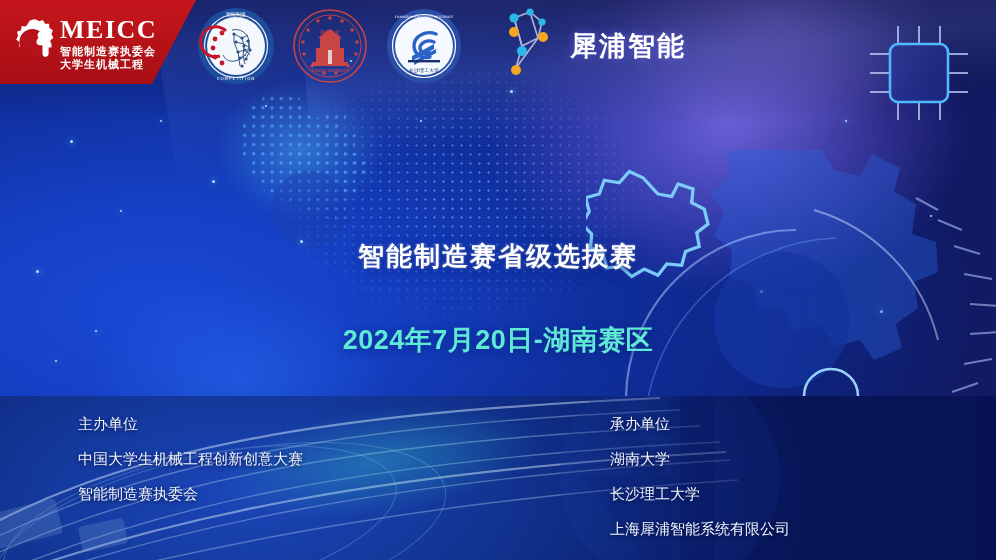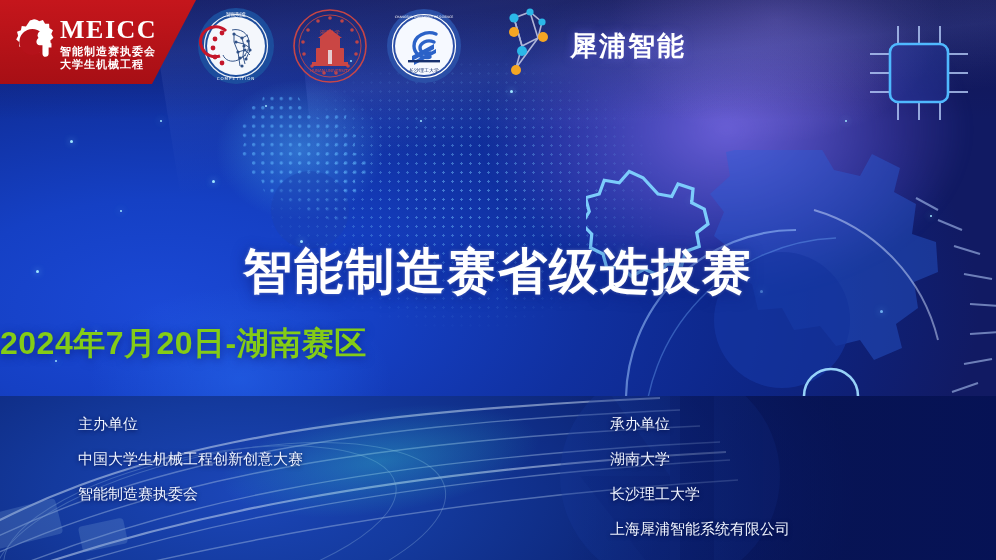--- a/index.html
+++ b/index.html
@@ -100,27 +100,27 @@
 
   
   .title1{
     position:absolute;left:0;right:0;top:150px;text-align:center;
     color:#fff;font-size:42px;font-weight:700;letter-spacing:1px;
     text-shadow:0 2px 14px rgba(10,30,130,.85), 0 0 3px rgba(255,255,255,.45);
     white-space:nowrap;
   }
   .title2{
     position:absolute;left:0;right:0;top:239px;text-align:center;
-    color:#fff;font-size:49px;font-weight:700;letter-spacing:2px;
+    color:#fff;font-size:26px;font-weight:700;letter-spacing:2px;
     text-shadow:0 2px 14px rgba(10,30,130,.85), 0 0 3px rgba(255,255,255,.45);
     white-space:nowrap;
   }
   .subtitle{
-    position:absolute;left:0;right:0;top:322px;text-align:left;
-    color:#84cc16;font-size:32px;font-weight:700;letter-spacing:.5px;
+    position:absolute;left:0;right:0;top:322px;text-align:center;
+    color:#5eead4;font-size:27px;font-weight:700;letter-spacing:.5px;
     text-shadow:0 2px 10px rgba(10,30,130,.8);
     white-space:nowrap;
   }
 
   
   .footer{
     position:absolute;left:0;top:396px;width:996px;height:164px;overflow:hidden;
     background:
       radial-gradient(620px 300px at 24% 60%, #1b46b8 0%, #143a9e 30%, #0e2a80 58%, #0a1c66 82%, #081654 100%),
       linear-gradient(90deg,#10328f 0%, #0f2a80 40%, #0b2070 70%, #0a1a60 100%);

